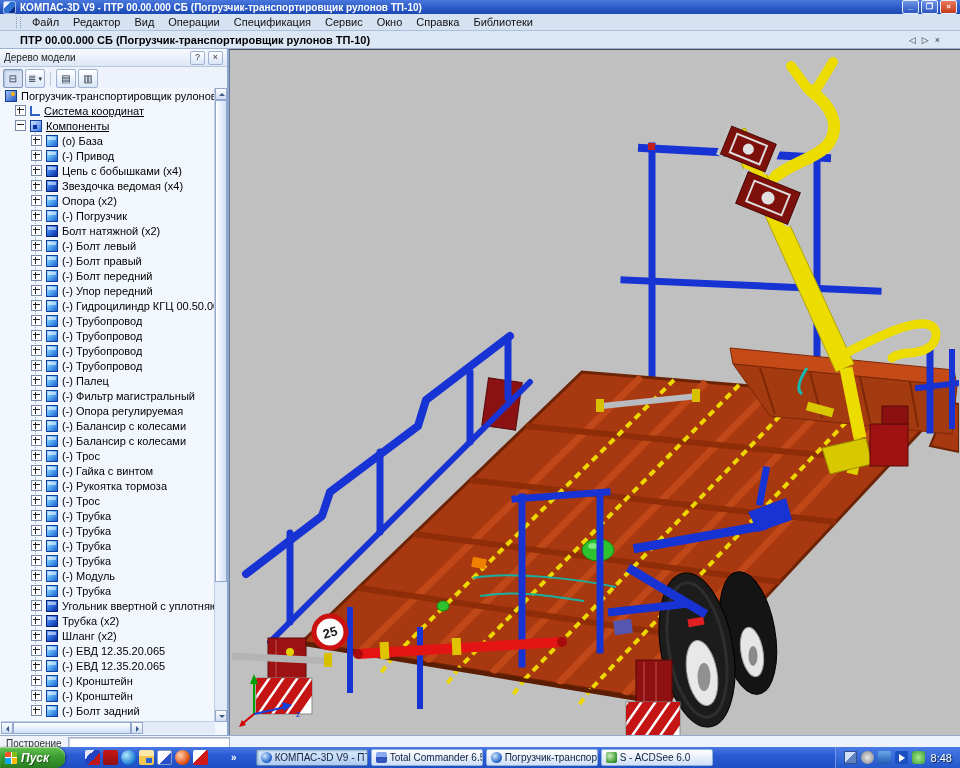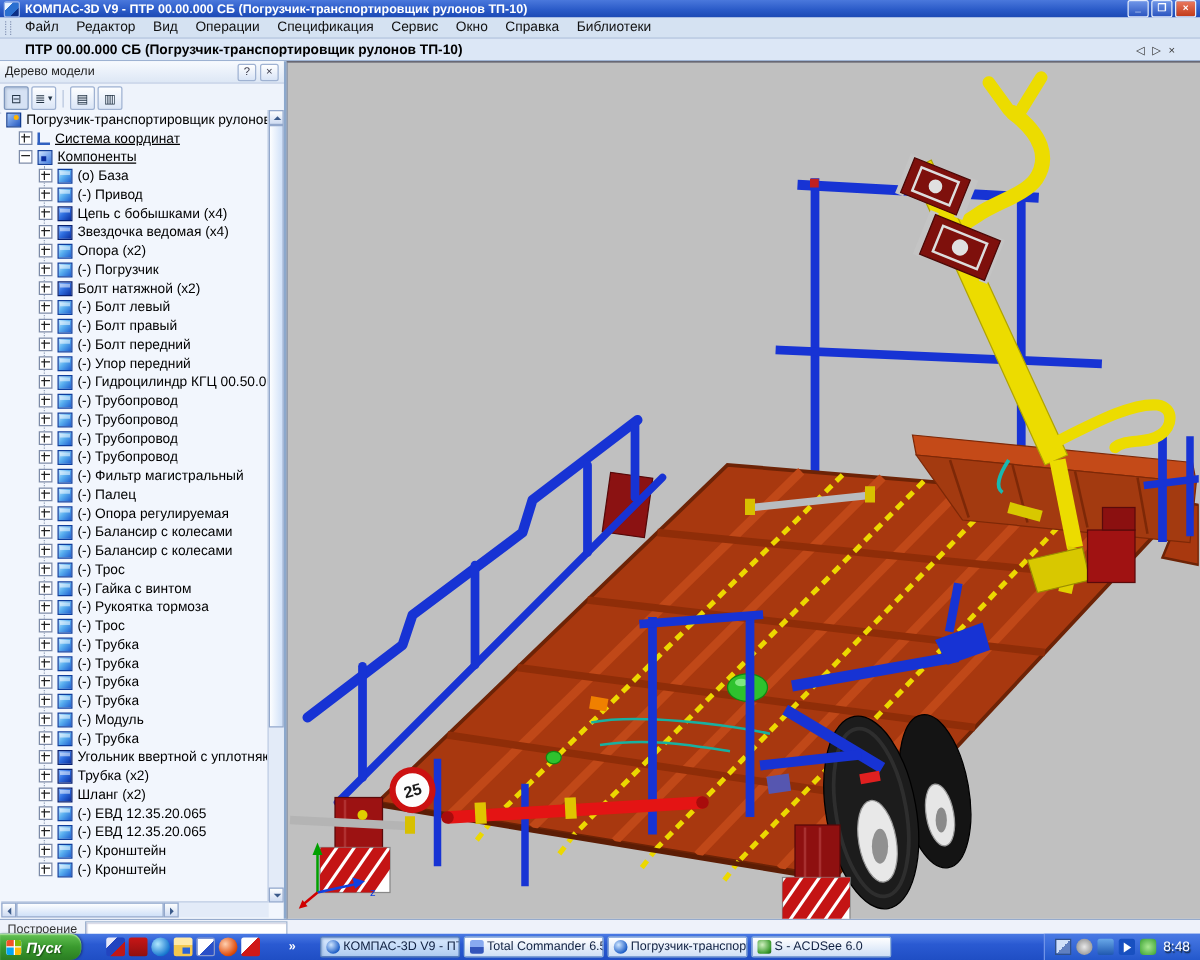--- a/index.html
+++ b/index.html
@@ -13,21 +13,21 @@
     background:linear-gradient(135deg,#e8f2ff 30%,#2a6fd0 30% 70%,#0c2f86 70%);}
   .title{color:#fff;font-size:10px;font-weight:bold;white-space:nowrap;overflow:hidden;flex:1;}
   .winbtns{display:flex;gap:2px;}
   .wbtn{width:15px;height:12px;border:1px solid #e6eefc;border-radius:2px;color:#fff;
     font-size:8px;line-height:11px;text-align:center;font-weight:bold;
     background:linear-gradient(#6f96e8,#2b55c0);}
   .wbtn.close{background:linear-gradient(#ea7a5e,#c23a1a);}
 
   
   .menubar{height:16px;display:flex;align-items:center;background:#d5e2f2;
-    border-bottom:1px solid #aebfda;padding-left:2px;}
+    border-bottom:1px solid #aebfda;padding-left:14px;}
   .grip{width:3px;height:11px;margin:0 4px 0 2px;border-left:1px dotted #8898b8;border-right:1px dotted #8898b8;}
   .menu-items{display:flex;}
   .menu-item{font-size:11px;color:#111;padding:1px 7px;cursor:default;}
 
   
   .docbar{height:17px;display:flex;align-items:center;background:#dce7f6;
     border-bottom:1px solid #9db2d2;padding:0 20px;}
   .doc-title{font-size:11px;font-weight:bold;color:#000;flex:1;white-space:nowrap;overflow:hidden;}
   .docnav{display:flex;gap:6px;font-size:9px;color:#333;align-items:center;}
 
@@ -283,26 +283,26 @@
             <span class="tlabel">(-) Трубопровод</span>
           </div>
             <div class="trow">
             <span class="texp plus"></span>
             <span class="tico cube-l"></span>
             <span class="tlabel">(-) Трубопровод</span>
           </div>
             <div class="trow">
             <span class="texp plus"></span>
             <span class="tico cube-l"></span>
+            <span class="tlabel">(-) Палец</span>
+          </div>
+            <div class="trow">
+            <span class="texp plus"></span>
+            <span class="tico cube-l"></span>
             <span class="tlabel">(-) Фильтр магистральный</span>
-          </div>
-            <div class="trow">
-            <span class="texp plus"></span>
-            <span class="tico cube-l"></span>
-            <span class="tlabel">(-) Палец</span>
           </div>
             <div class="trow">
             <span class="texp plus"></span>
             <span class="tico cube-l"></span>
             <span class="tlabel">(-) Опора регулируемая</span>
           </div>
             <div class="trow">
             <span class="texp plus"></span>
             <span class="tico cube-l"></span>
             <span class="tlabel">(-) Балансир с колесами</span>
@@ -389,20 +389,25 @@
           </div>
             <div class="trow">
             <span class="texp plus"></span>
             <span class="tico cube-l"></span>
             <span class="tlabel">(-) Кронштейн</span>
           </div>
             <div class="trow">
             <span class="texp plus"></span>
             <span class="tico cube-l"></span>
             <span class="tlabel">(-) Кронштейн</span>
+          </div>
+            <div class="trow">
+            <span class="texp plus"></span>
+            <span class="tico cube-l"></span>
+            <span class="tlabel">(-) Болт задний</span>
           </div>
           </div>
       </div>
 
       <div class="vscroll">
         <span class="sbtn up"></span>
         <span class="vthumb"></span>
         <span class="sbtn down"></span>
       </div>
       <div class="hscroll">

